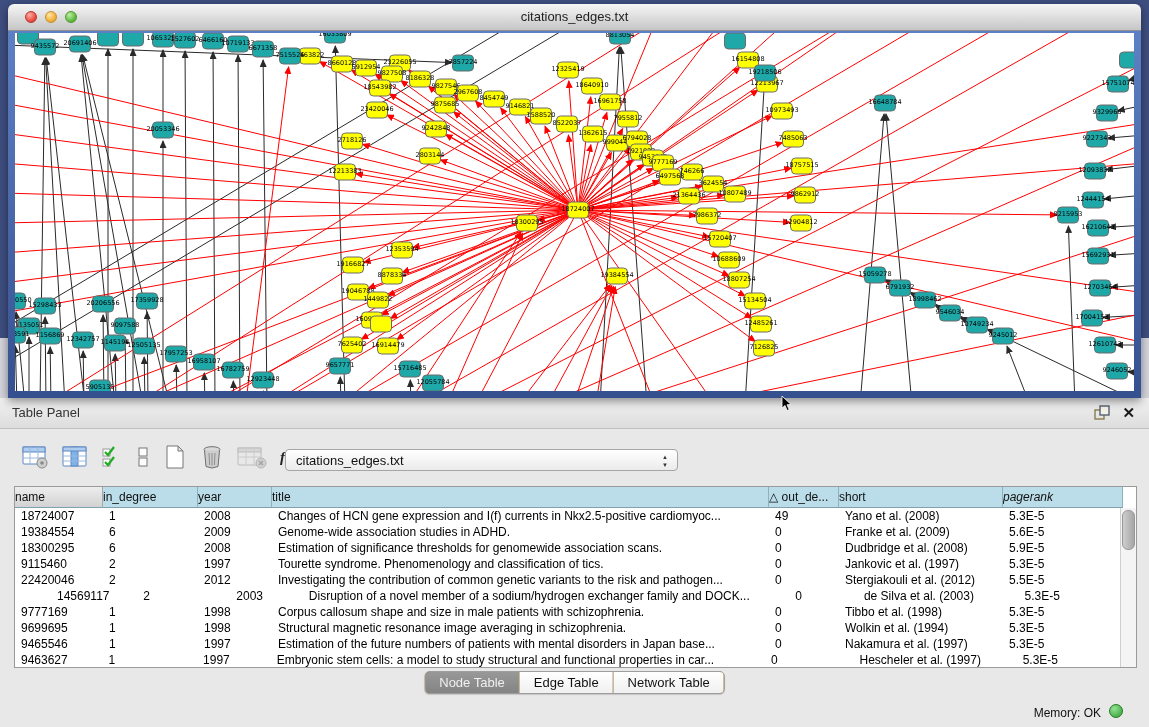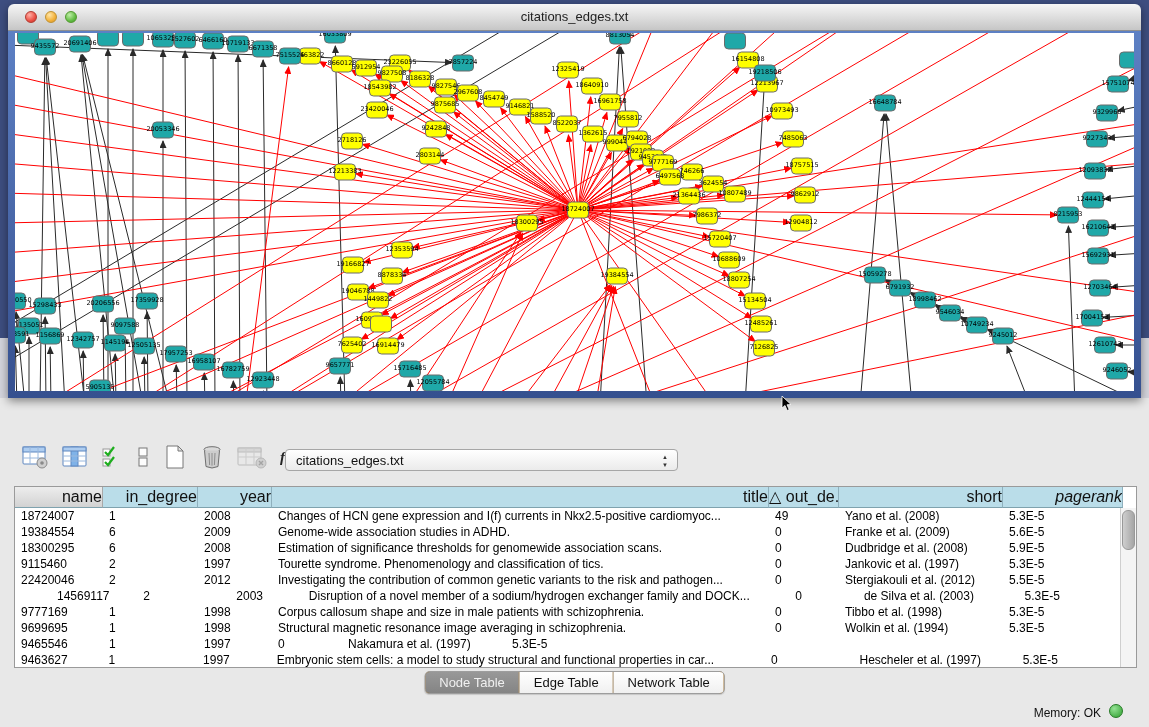--- a/index.html
+++ b/index.html
@@ -36,21 +36,21 @@
   .fx{font-family:"Liberation Serif",serif;font-style:italic;font-weight:bold;font-size:15px;color:#222}
   .dropdown{position:absolute;left:285px;top:51px;width:393px;height:22px;
             background:linear-gradient(#ffffff,#ebebeb);border:1px solid #a6a6a6;border-radius:4px;
             font-size:13px;line-height:22px;padding-left:10px;box-sizing:border-box;color:#111}
   .dd-arrows{position:absolute;right:9px;top:3px;font-size:6px;color:#333;line-height:8px;text-align:center}
   
   .tablewrap{position:absolute;left:14px;top:88px;width:1123px;height:182px;background:#fff;
              border:1px solid #9a9a9a;overflow:hidden;box-sizing:border-box}
   .thead{display:flex;height:21px}
   .th{background:#badde9;border-right:1px solid #8fb0bd;border-bottom:1px solid #7fa2ae;
-      font-size:16px;text-align:right;line-height:20px;color:#111;box-sizing:border-box;
+      font-size:12px;text-align:left;line-height:20px;color:#111;box-sizing:border-box;
       white-space:nowrap;overflow:hidden}
   .th.namecol{background:linear-gradient(#ededed,#d2d2d2);border-right:1px solid #a8a8a8}
   .tr{display:flex;height:16px;line-height:16px;font-size:12px;color:#000}
   .td{padding-left:6px;box-sizing:border-box;white-space:nowrap;overflow:hidden}
   .vscroll{position:absolute;right:0;top:21px;bottom:0;width:15px;background:#f4f4f4;border-left:1px solid #cfcfcf}
   .vthumb{position:absolute;left:1px;top:2px;width:11px;height:38px;border-radius:6px;
           background:linear-gradient(90deg,#cfcfcf,#a5a5a5);border:1px solid #989898}
   
   .tabs{position:absolute;left:50%;top:273px;transform:translateX(-50%);display:flex;
         border:1px solid #9d9d9d;border-radius:5px;overflow:hidden;background:#a16207;
@@ -714,20 +714,30 @@
         </svg>
     </div>
   </div>
 </div>
 
 <svg class="cursor" width="12" height="16">
   <polygon points="1,0 1,12 4,9.5 6.2,14.5 8.2,13.6 6,8.8 10,8.5" fill="#000" stroke="#fff" stroke-width="0.8"></polygon>
 </svg>
 
 <div class="panel">
+  <div class="panel-header">
+    <span class="panel-title">Table Panel</span>
+    <span class="ph-icons">
+      <svg width="16" height="16">
+        <rect x="1" y="5" width="9" height="9" fill="none" stroke="#8b7d4a" stroke-width="1.4"></rect>
+        <rect x="6" y="1" width="9" height="9" fill="#f4f2e8" stroke="#55606e" stroke-width="1.4"></rect>
+      </svg>
+      <span class="close-x">✕</span>
+    </span>
+  </div>
 
   <div class="toolbar">
     <span class="tbicon">
       <svg width="27" height="24">
           <rect x="1" y="2" width="22" height="17" rx="1" fill="#fff" stroke="#5f87c0"></rect>
           <rect x="1" y="2" width="22" height="5" fill="#aecdf0" stroke="#5f87c0"></rect>
           <line x1="8" y1="2" x2="8" y2="19" stroke="#9ab8dd"></line>
           <line x1="16" y1="2" x2="16" y2="19" stroke="#9ab8dd"></line>
           <line x1="1" y1="13" x2="23" y2="13" stroke="#9ab8dd"></line>
           <circle cx="20" cy="18" r="5" fill="#cfcfcf" stroke="#8a8a8a"></circle>
@@ -871,20 +881,21 @@
           <div class="td" style="width: 74px;">1998</div>
           <div class="td" style="width: 497px;">Structural magnetic resonance image averaging in schizophrenia.</div>
           <div class="td" style="width: 70px;">0</div>
           <div class="td" style="width: 164px;">Wolkin et al. (1994)</div>
           <div class="td" style="width: 120px;">5.3E-5</div>
         </div>
         <div class="tr">
           <div class="td" style="width: 88px;">9465546</div>
           <div class="td" style="width: 95px;">1</div>
           <div class="td" style="width: 74px;">1997</div>
+          <div class="td" style="width: 497px;">Estimation of the future numbers of patients with mental disorders in Japan base...</div>
           <div class="td" style="width: 70px;">0</div>
           <div class="td" style="width: 164px;">Nakamura et al. (1997)</div>
           <div class="td" style="width: 120px;">5.3E-5</div>
         </div>
         <div class="tr">
           <div class="td" style="width: 88px;">9463627</div>
           <div class="td" style="width: 95px;">1</div>
           <div class="td" style="width: 74px;">1997</div>
           <div class="td" style="width: 497px;">Embryonic stem cells: a model to study structural and functional properties in car...</div>
           <div class="td" style="width: 70px;">0</div>

